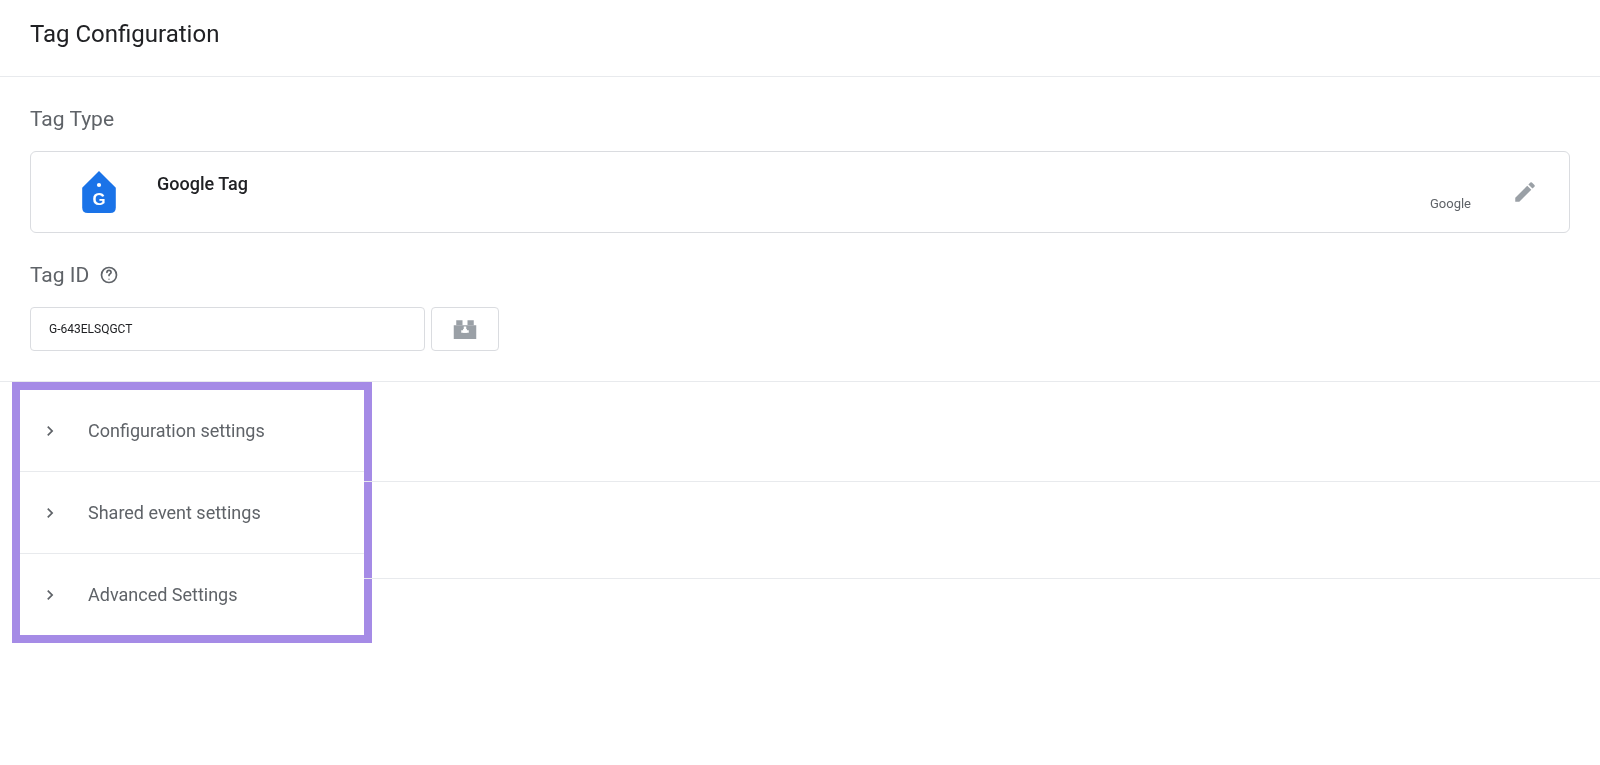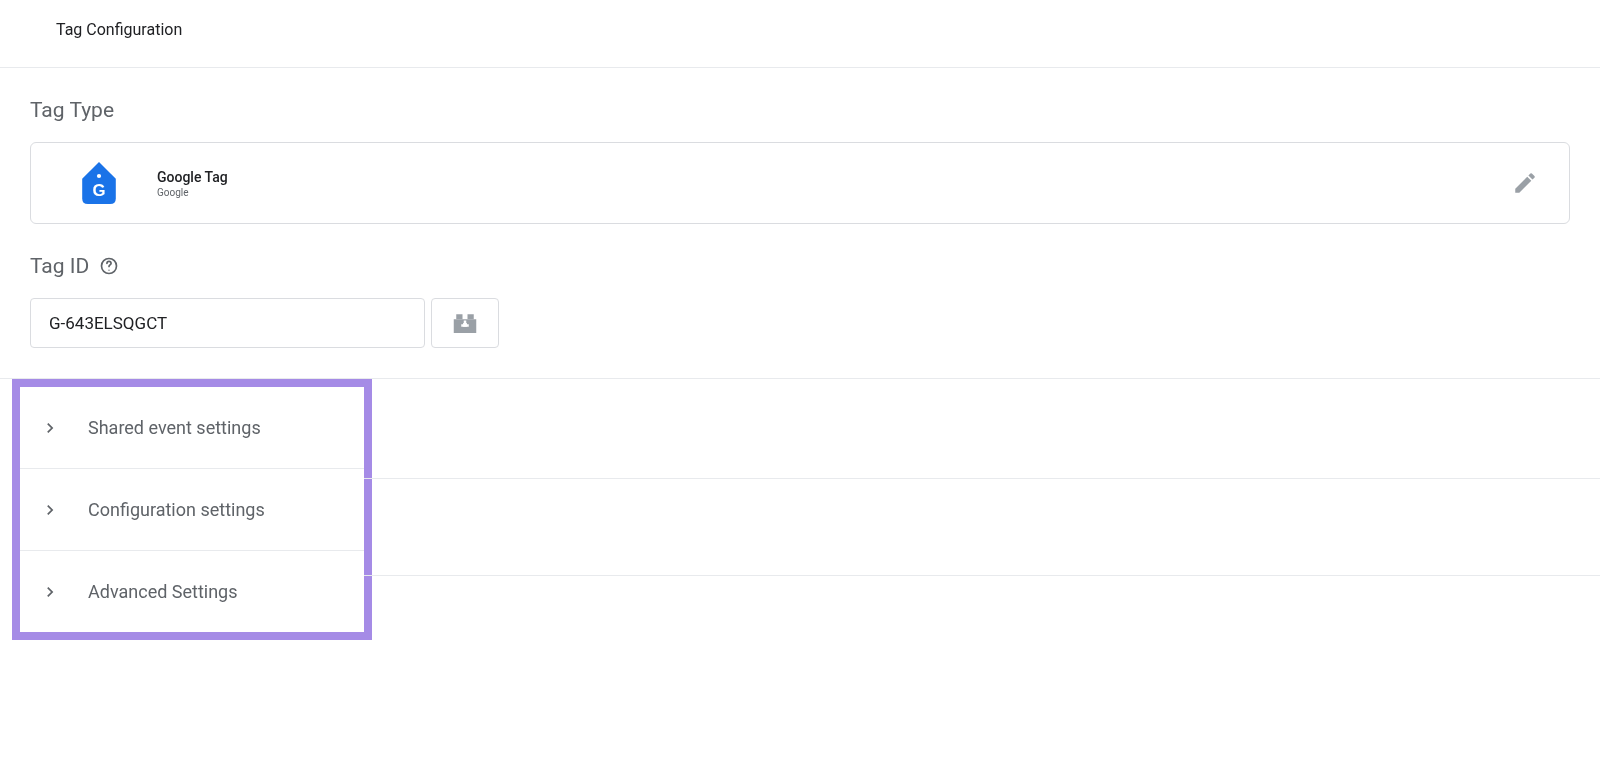--- a/index.html
+++ b/index.html
@@ -14,24 +14,23 @@
       width: 1600px;
     }
     .container {
       width: 100%;
     }
     .header {
       padding: 20px 30px 28px 30px;
       border-bottom: 1px solid #e8eaed;
     }
     .header-title {
-      font-size: 16px;
+      font-size: 24px;
       font-weight: 400;
       color: #202124;
-      margin-left: 26px;
     }
     .section {
       padding: 30px 30px 20px 30px;
     }
     .field-label {
       font-size: 21px;
       color: #5f6368;
       margin-bottom: 20px;
       display: flex;
       align-items: center;
@@ -52,28 +51,29 @@
       display: flex;
       align-items: center;
       justify-content: center;
       flex-shrink: 0;
       margin-left: 20px;
     }
     .tag-type-text {
       flex: 1;
     }
     .tag-type-name {
-      font-size: 14px;
+      font-size: 18px;
       font-weight: 500;
       color: #202124;
       margin-bottom: 2px;
     }
     .tag-type-vendor {
-      font-size: 10px;
-      color: #5f6368;
+      font-size: 13px;
+      color: #5f6368;
+      text-align: right;
     }
     .edit-button {
       width: 28px;
       height: 28px;
       display: flex;
       align-items: center;
       justify-content: center;
       cursor: pointer;
       color: #9aa0a6;
     }
@@ -81,21 +81,21 @@
       padding: 10px 30px 30px 30px;
     }
     .tag-id-row {
       display: flex;
       align-items: stretch;
     }
     .tag-id-input {
       border: 1px solid #dadce0;
       border-radius: 4px;
       padding: 14px 18px;
-      font-size: 17px;
+      font-size: 12px;
       color: #202124;
       width: 395px;
       font-family: inherit;
       outline: none;
     }
     .variable-button {
       border: 1px solid #dadce0;
       border-radius: 4px;
       width: 68px;
       display: flex;
@@ -210,42 +210,42 @@
           <rect x="11" y="10" width="2" height="3" fill="#ffffff"></rect>
           <rect x="9" y="13" width="6" height="2" fill="#ffffff"></rect>
         </svg>
       </button>
     </div>
   </div>
 
   <div class="settings-wrapper">
     <div class="settings-section">
       <div class="highlight-wrapper">
+        <div class="expandable-row">
+          <span class="chevron">
+            <svg viewBox="0 0 24 24" width="20" height="20" fill="currentColor">
+                <path d="M8.59 16.59L13.17 12 8.59 7.41 10 6l6 6-6 6-1.41-1.41z"></path>
+              </svg>
+          </span>
+          <span class="expandable-label">Configuration settings</span>
+        </div>
         <div class="expandable-row">
           <span class="chevron">
             <svg viewBox="0 0 24 24" width="20" height="20" fill="currentColor">
                 <path d="M8.59 16.59L13.17 12 8.59 7.41 10 6l6 6-6 6-1.41-1.41z"></path>
               </svg>
           </span>
           <span class="expandable-label">Shared event settings</span>
         </div>
         <div class="expandable-row">
           <span class="chevron">
             <svg viewBox="0 0 24 24" width="20" height="20" fill="currentColor">
                 <path d="M8.59 16.59L13.17 12 8.59 7.41 10 6l6 6-6 6-1.41-1.41z"></path>
               </svg>
           </span>
-          <span class="expandable-label">Configuration settings</span>
-        </div>
-        <div class="expandable-row">
-          <span class="chevron">
-            <svg viewBox="0 0 24 24" width="20" height="20" fill="currentColor">
-                <path d="M8.59 16.59L13.17 12 8.59 7.41 10 6l6 6-6 6-1.41-1.41z"></path>
-              </svg>
-          </span>
           <span class="expandable-label">Advanced Settings</span>
         </div>
       </div>
     </div>
     <div class="row-separator" style="top:100px;"></div>
     <div class="row-separator" style="top:197px;"></div>
   </div>
 </div>
 
 </body></html>

